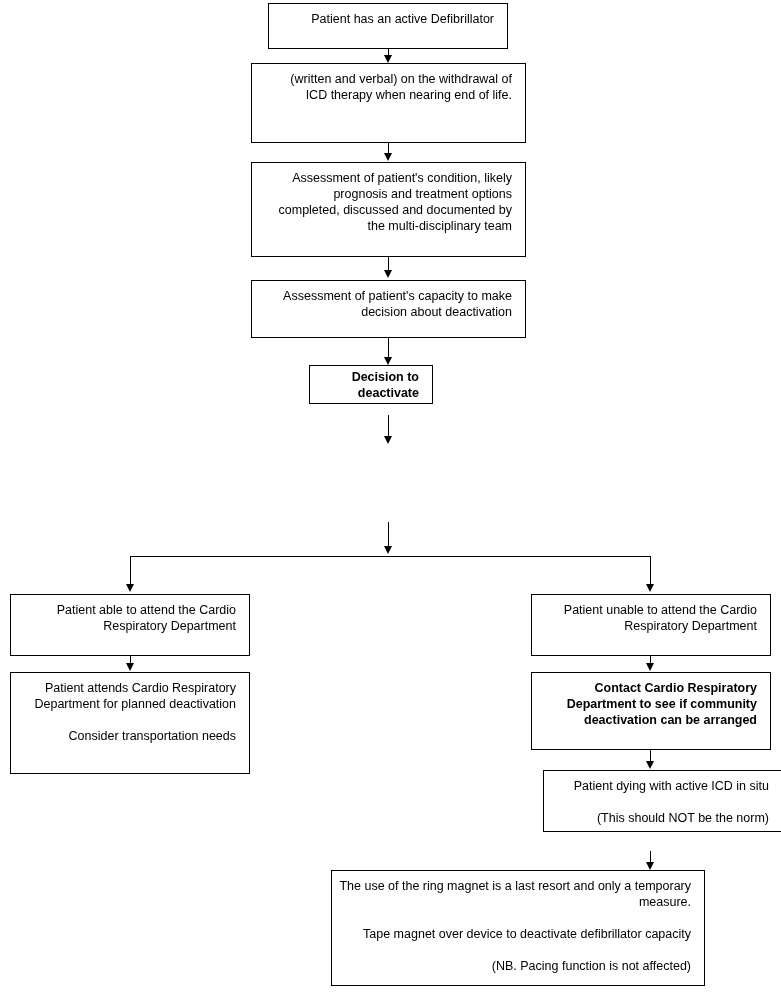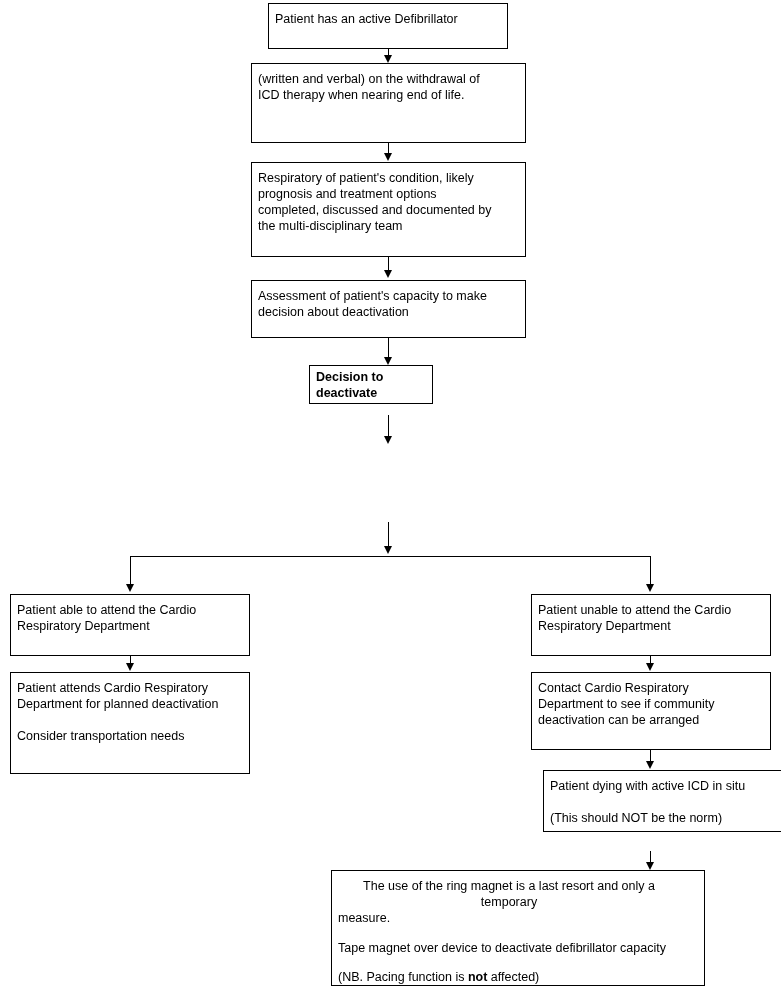--- a/index.html
+++ b/index.html
@@ -19,43 +19,43 @@
     background: #ffffff;
     overflow: hidden;
   }
   .node {
     position: absolute;
     box-sizing: border-box;
     border: 1px solid #000000;
     background: #ffffff;
     display: flex;
     flex-direction: column;
-    align-items: flex-start;
+    align-items: flex-end;
     justify-content: flex-start;
     text-align: center;
     font-size: 12.5px;
     line-height: 16px;
     padding-top: 7px;
     padding-left: 6px;
-    padding-right: 24px;
+    padding-right: 13px;
   }
   .node .line {
     display: block;
     white-space: pre-wrap;
   }
   .node .gap {
     display: block;
     height: 16px;
   }
   .node.bold {
     font-weight: bold;
     justify-content: center;
     padding-top: 0;
   }
-  b.inline-bold { font-weight: bold; }
+  b.inline-bold { font-weight: normal; }
 
   
   .vline {
     position: absolute;
     width: 1px;
     background: #000000;
   }
   .hline {
     position: absolute;
     height: 1px;
@@ -84,21 +84,21 @@
 
   <div class="node" style="left:251px; top:63px; width:275px; height:80px;">
     <span class="line">(written and verbal) on the withdrawal of</span>
     <span class="line">ICD therapy when nearing end of life.</span>
   </div>
 
   <div class="vline" style="left:388px; top:143px; height:13px;"></div>
   <div class="arrow" style="left:383.5px; top:153px;"></div>
 
   <div class="node" style="left:251px; top:162px; width:275px; height:95px;">
-    <span class="line">Respiratory of patient's condition, likely</span>
+    <span class="line">Assessment of patient's condition, likely</span>
     <span class="line">prognosis and treatment options</span>
     <span class="line">completed, discussed and documented by</span>
     <span class="line">the multi-disciplinary team</span>
   </div>
 
   <div class="vline" style="left:388px; top:257px; height:16px;"></div>
   <div class="arrow" style="left:383.5px; top:270px;"></div>
 
   <div class="node" style="left:251px; top:280px; width:275px; height:58px;">
     <span class="line">Assessment of patient's capacity to make</span>
@@ -141,21 +141,21 @@
   </div>
 
   <div class="node" style="left:531px; top:594px; width:240px; height:62px;">
     <span class="line">Patient unable to attend the Cardio</span>
     <span class="line">Respiratory Department</span>
   </div>
 
   <div class="vline" style="left:650px; top:656px; height:10px;"></div>
   <div class="arrow" style="left:645.5px; top:663px;"></div>
 
-  <div class="node" style="left:531px; top:672px; width:240px; height:78px;">
+  <div class="node" style="left:531px; top:672px; width:240px; height:78px;font-weight:bold;">
     <span class="line">Contact Cardio Respiratory</span>
     <span class="line">Department to see if community</span>
     <span class="line">deactivation can be arranged</span>
   </div>
 
   <div class="vline" style="left:650px; top:750px; height:14px;"></div>
   <div class="arrow" style="left:645.5px; top:761px;"></div>
 
   <div class="node" style="left:543px; top:770px; width:240px; height:62px;">
     <span class="line">Patient dying with active ICD in situ</span>

